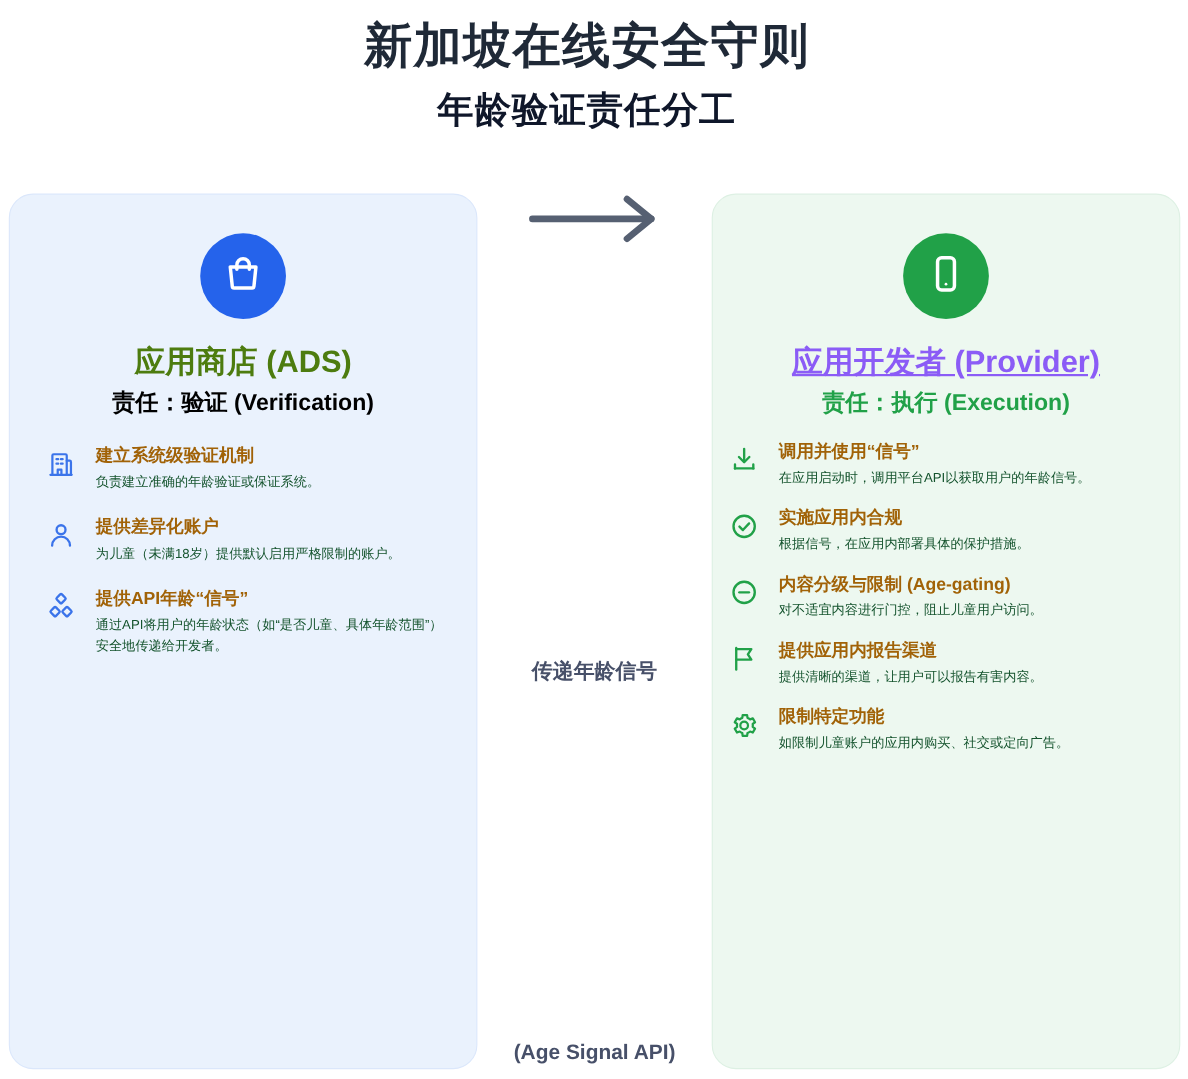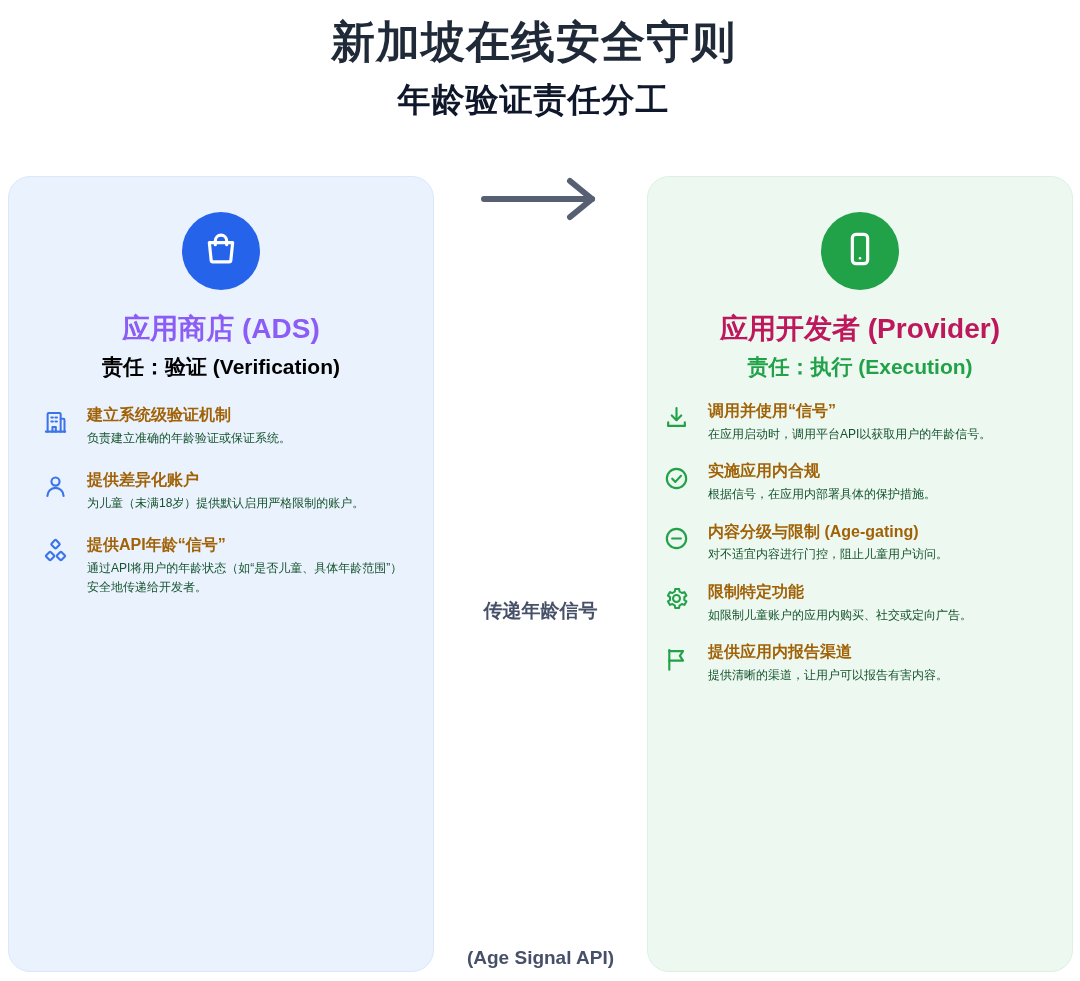--- a/index.html
+++ b/index.html
@@ -86,22 +86,22 @@
   }
   .circle-blue { background: #2563eb; }
   .circle-green { background: #21a148; }
 
   .card-title {
     font-size: 28px;
     font-weight: bold;
     margin: 22px 0 0 0;
     line-height: 1.2;
   }
-  .card-title-blue { color: #8b5cf6; }
-  .card-title-green { color: #be185d; }
+  .card-title-blue { color: #4d7c0f; }
+  .card-title-green { color: #8b5cf6; text-decoration: underline; }
 
   .card-subtitle {
     font-size: 21px;
     font-weight: bold;
     margin: 8px 0 0 0;
     line-height: 1.2;
   }
   .card-subtitle-blue { color: #000000; }
   .card-subtitle-green { color: #21a148; }
 
@@ -298,41 +298,41 @@
             </svg>
           </span>
           <div class="item-body">
             <p class="item-title">内容分级与限制 (Age-gating)</p>
             <p class="item-desc">对不适宜内容进行门控，阻止儿童用户访问。</p>
           </div>
         </div>
 
         <div class="item">
           <span class="item-icon">
+            <svg width="27" height="27" viewBox="0 0 24 24" fill="none" stroke="#21a148" stroke-width="1.9" stroke-linecap="round" stroke-linejoin="round">
+              <path d="M5.6 21V3.6"></path>
+              <path d="M5.6 4.6h12.2l-2.8 4.2 2.8 4.2H5.6"></path>
+            </svg>
+          </span>
+          <div class="item-body">
+            <p class="item-title">提供应用内报告渠道</p>
+            <p class="item-desc">提供清晰的渠道，让用户可以报告有害内容。</p>
+          </div>
+        </div>
+
+        <div class="item">
+          <span class="item-icon">
             <svg width="27" height="27" viewBox="0 0 24 24" fill="none" stroke="#21a148" stroke-width="1.8" stroke-linecap="round" stroke-linejoin="round">
               <circle cx="12" cy="12" r="3.1"></circle>
               <path d="M19 12a7 7 0 0 0-.1-1.2l1.9-1.4-1.8-3.1-2.2.8a7 7 0 0 0-2.1-1.2L14.4 3.6h-3.6l-.3 2.3a7 7 0 0 0-2.1 1.2l-2.2-.8-1.8 3.1 1.9 1.4a7 7 0 0 0 0 2.4l-1.9 1.4 1.8 3.1 2.2-.8a7 7 0 0 0 2.1 1.2l.3 2.3h3.6l.3-2.3a7 7 0 0 0 2.1-1.2l2.2.8 1.8-3.1-1.9-1.4A7 7 0 0 0 19 12z"></path>
             </svg>
           </span>
           <div class="item-body">
             <p class="item-title">限制特定功能</p>
             <p class="item-desc">如限制儿童账户的应用内购买、社交或定向广告。</p>
-          </div>
-        </div>
-
-        <div class="item">
-          <span class="item-icon">
-            <svg width="27" height="27" viewBox="0 0 24 24" fill="none" stroke="#21a148" stroke-width="1.9" stroke-linecap="round" stroke-linejoin="round">
-              <path d="M5.6 21V3.6"></path>
-              <path d="M5.6 4.6h12.2l-2.8 4.2 2.8 4.2H5.6"></path>
-            </svg>
-          </span>
-          <div class="item-body">
-            <p class="item-title">提供应用内报告渠道</p>
-            <p class="item-desc">提供清晰的渠道，让用户可以报告有害内容。</p>
           </div>
         </div>
 
       </div>
     </div>
 
   </div>
 
   <div class="connector">
     <span class="arrow-wrap">

